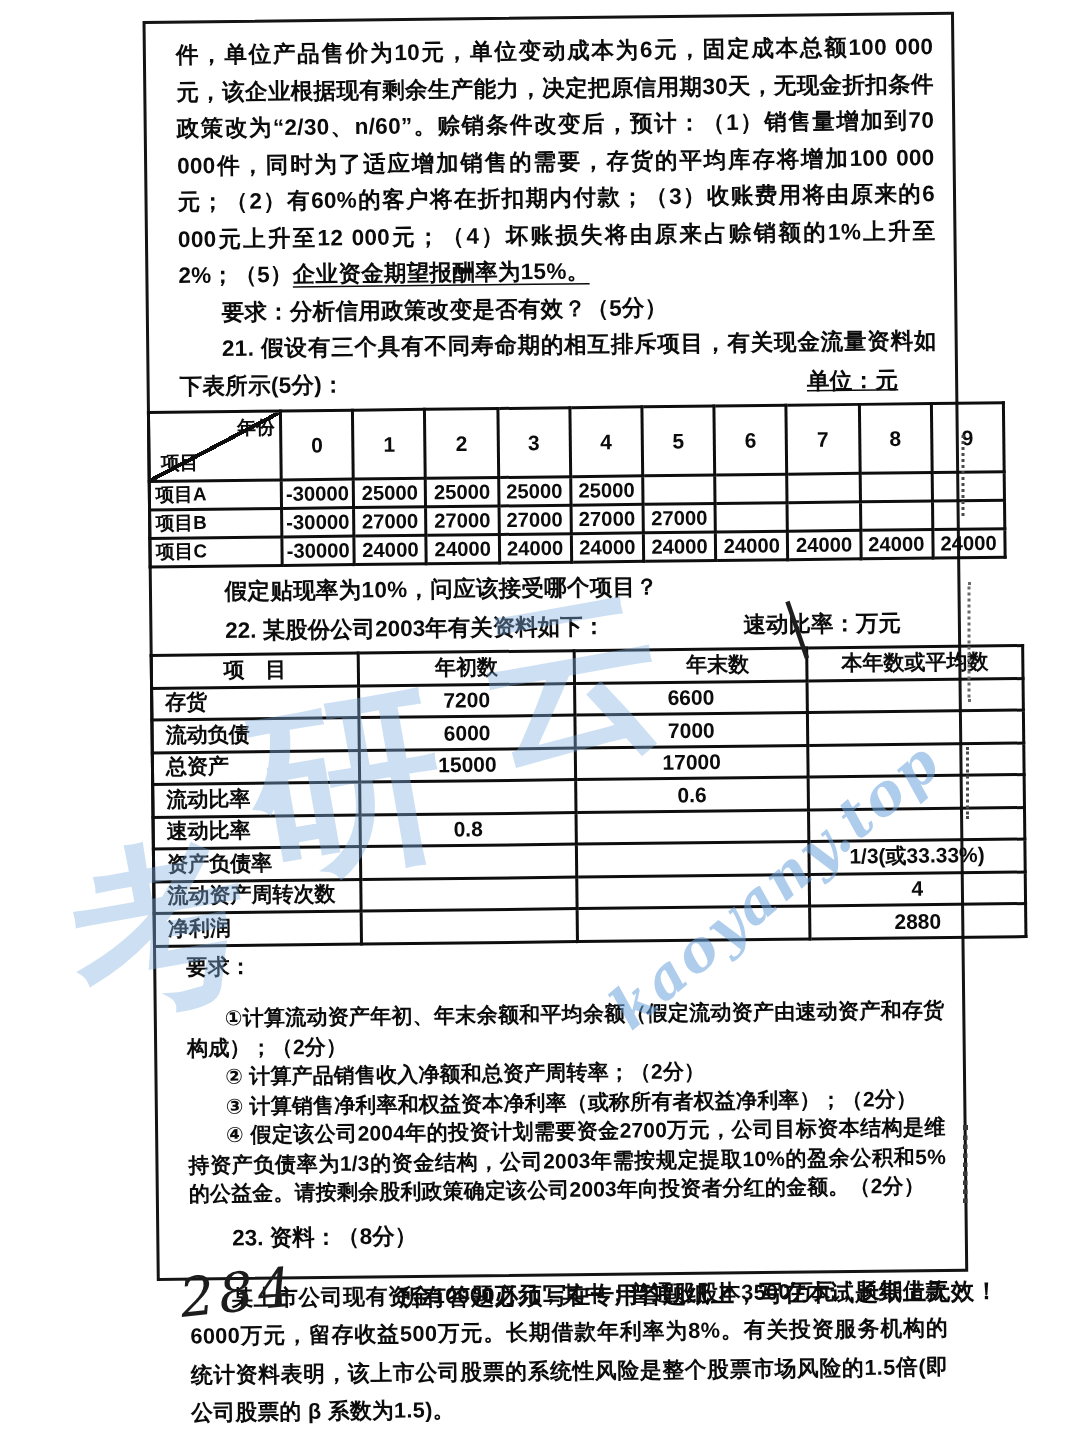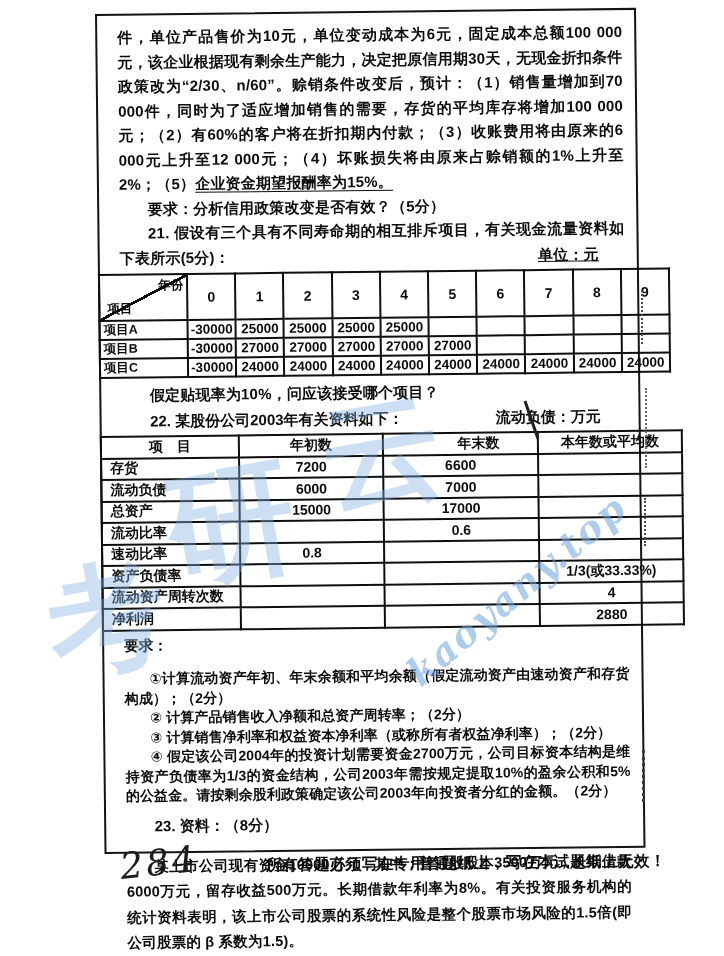--- a/index.html
+++ b/index.html
@@ -152,21 +152,21 @@
             <td>24000</td>
             <td>24000</td>
           </tr>
         </tbody>
     </table>
 
     <p class="para indent afterline">假定贴现率为10%，问应该接受哪个项目？</p>
 
     <div class="row22">
       <span>22. 某股份公司2003年有关资料如下：</span>
-      <span>流动负债：万元</span>
+      <span>速动比率：万元</span>
     </div>
 
     <table class="t2">
       <thead>
         <tr>
           <th>项　目</th>
           <th>年初数</th>
           <th>年末数</th>
           <th>本年数或平均数</th>
         </tr>

